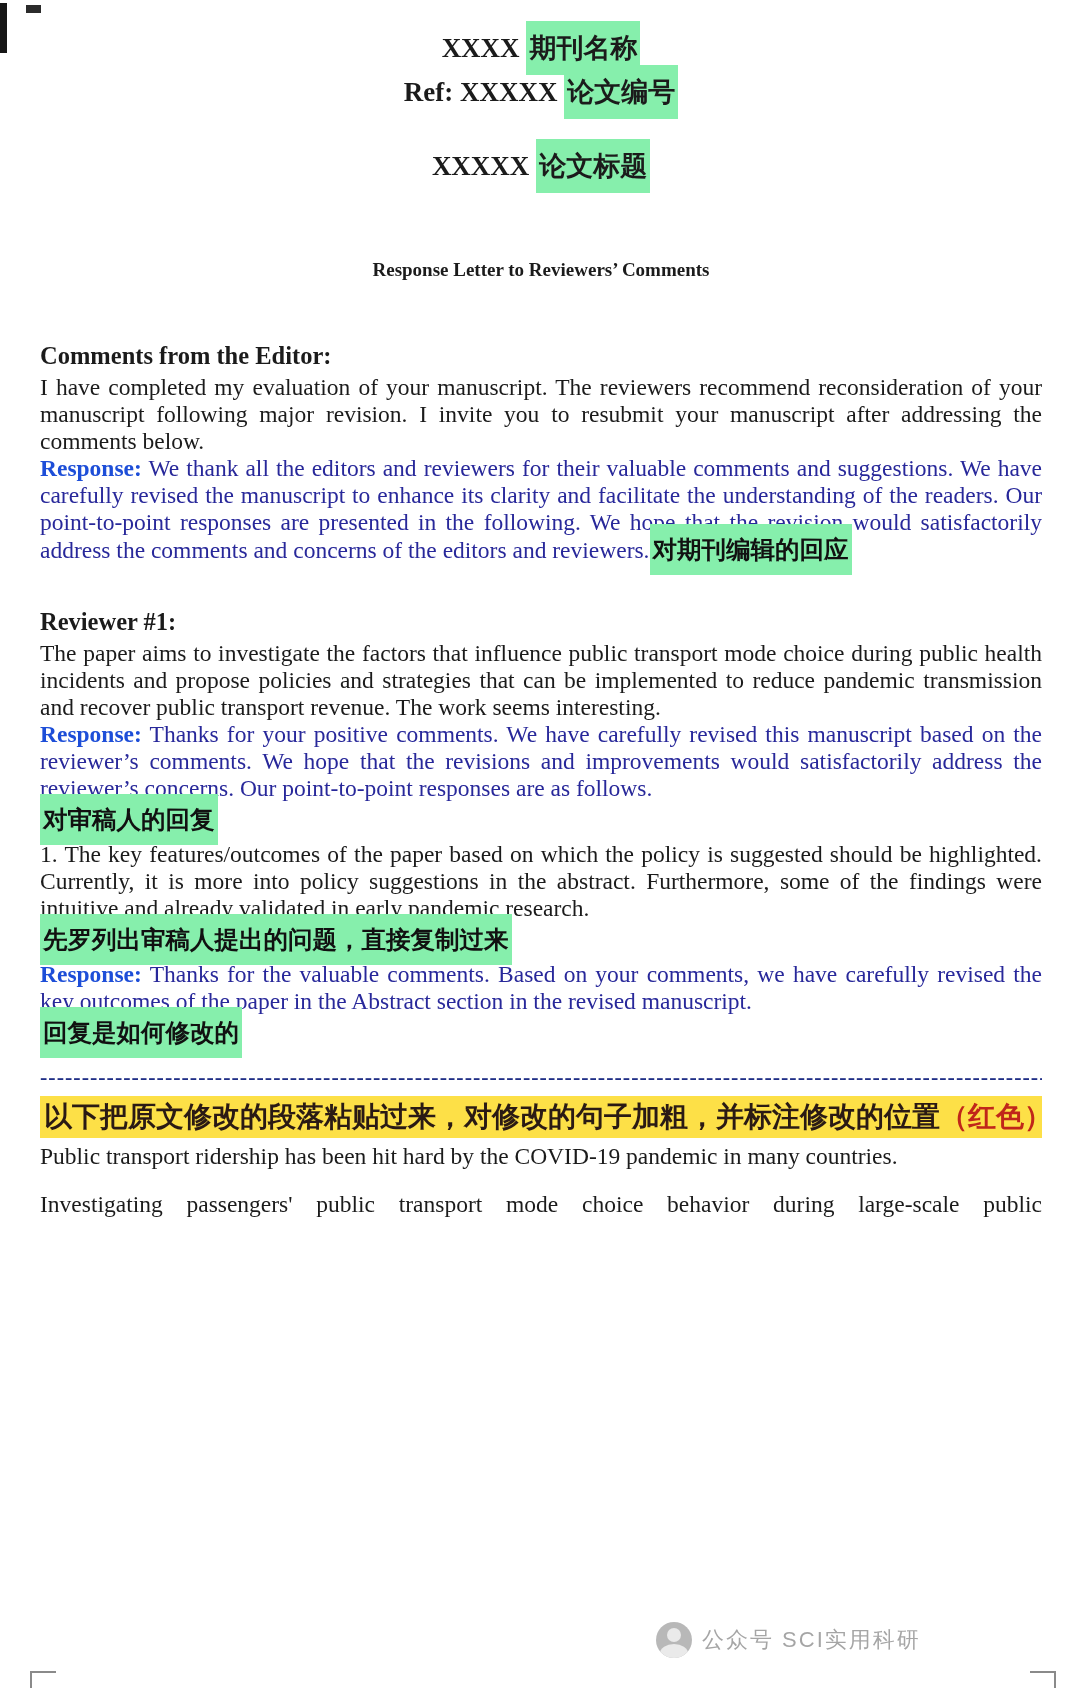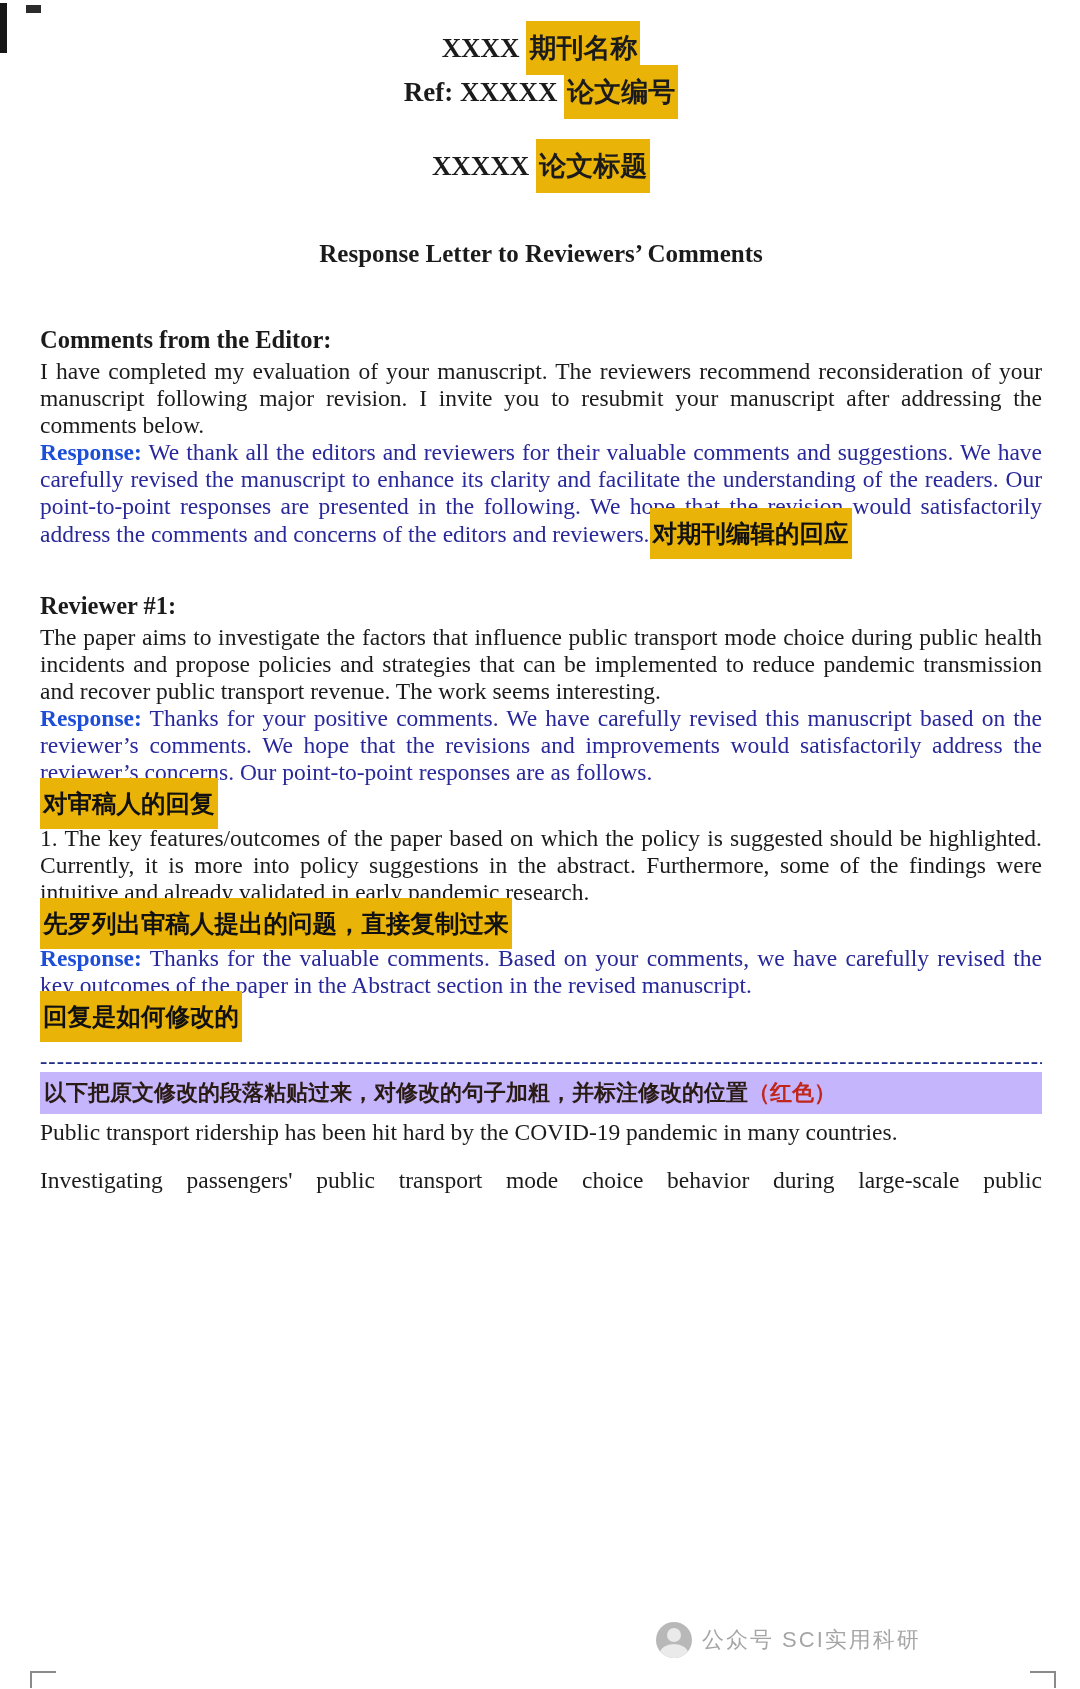--- a/index.html
+++ b/index.html
@@ -3,43 +3,43 @@
 <meta charset="utf-8">
 <style>
   html,body{margin:0;padding:0;background:#e8e8e8;}
   .page{
     position:relative;width:1080px;height:1689px;background:#ffffff;
     font-family:"Liberation Serif","DejaVu Serif",serif;color:#1b1b1b;
     overflow:hidden;margin:0 auto;
   }
   .content{padding:26px 38px 0 40px;}
   .doc-title{ text-align:center;font-weight:bold;font-size:27px;line-height:44px;white-space:nowrap;}
-  .hl{background:#eab308;padding:12px 3px;}
+  .hl{background:#86efac;padding:12px 3px;}
   .paper-title{margin-top:30px;}
-  .letter-title{margin-top:44px;font-size:25px;}
+  .letter-title{margin-top:60px;font-size:19px;}
   .section-heading{font-weight:bold;font-size:24.5px;line-height:36px;margin-top:46px;}
   p.body{font-size:23.5px;line-height:27px;text-align:justify;margin:0;}
   .mt-editor-comment{margin-top:48px;}
   .mt-response{margin-top:38px;}
   .mt-reviewer-head{margin-top:40px;}
   .mt-reviewer-sum{margin-top:38px;}
   .mt-response1{margin-top:42px;}
   .mt-comment1{margin-top:36px;}
   .mt-response2{margin-top:48px;}
   .blue{color:#28289a;}
   .resp-label{font-weight:bold;color:#1d4ed8;}
   .cn-note{font-weight:bold;color:#111;font-size:24.5px;}
   .cn-note-line{line-height:36px;margin:0;}
   .divider{
     margin-top:12px;height:22px;line-height:22px;overflow:hidden;white-space:nowrap;
     color:#1f2e86;font-weight:bold;font-size:22px;letter-spacing:1px;
   }
   .revision-instruction{
-    background:#c4b5fd;font-weight:bold;font-size:22px;line-height:42px;
-    padding:0 4px;color:#2a1a14;white-space:nowrap;overflow:hidden;
+    background:#fde047;font-weight:bold;font-size:28px;line-height:42px;
+    padding:0 4px;color:#2a1a14;white-space:nowrap;overflow:hidden;margin-top:8px;
   }
   .red-word{color:#c0261a;}
   .revised-line{font-size:23.5px;line-height:36px;margin:0;text-align:justify;}
   .mt-revised1{}
   .mt-revised2{margin-top:12px;text-align-last:justify;}
   
   .watermark{
     position:absolute;left:656px;top:1622px;display:flex;align-items:center;gap:10px;
     opacity:0.62;z-index:5;
   }

